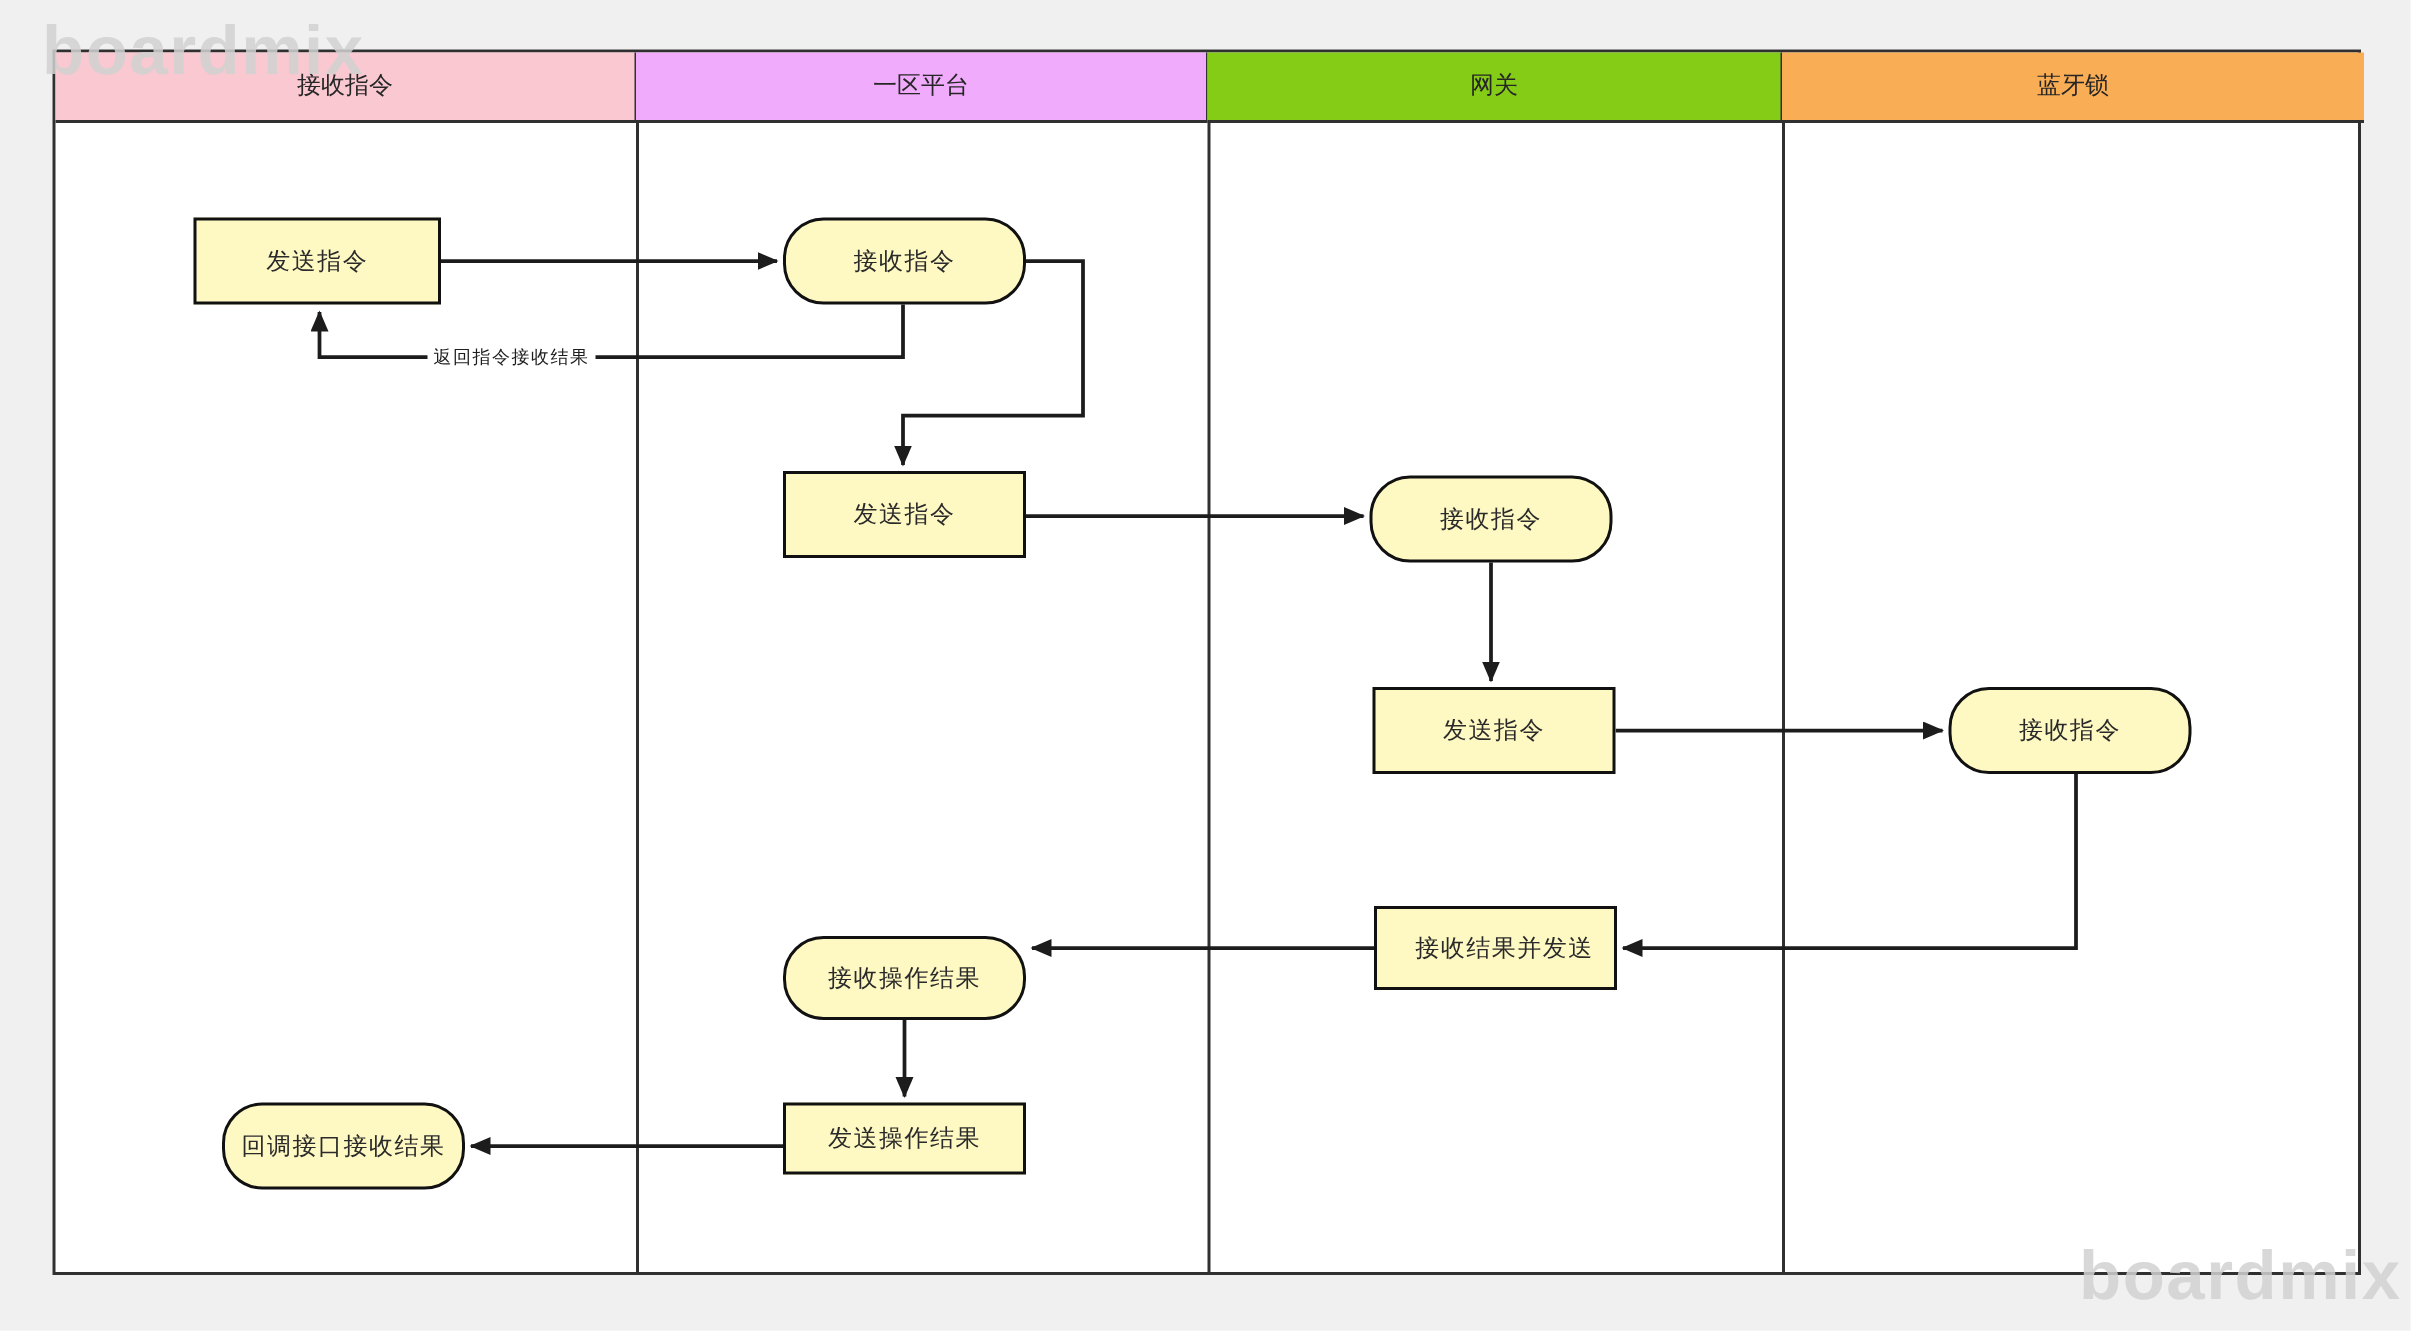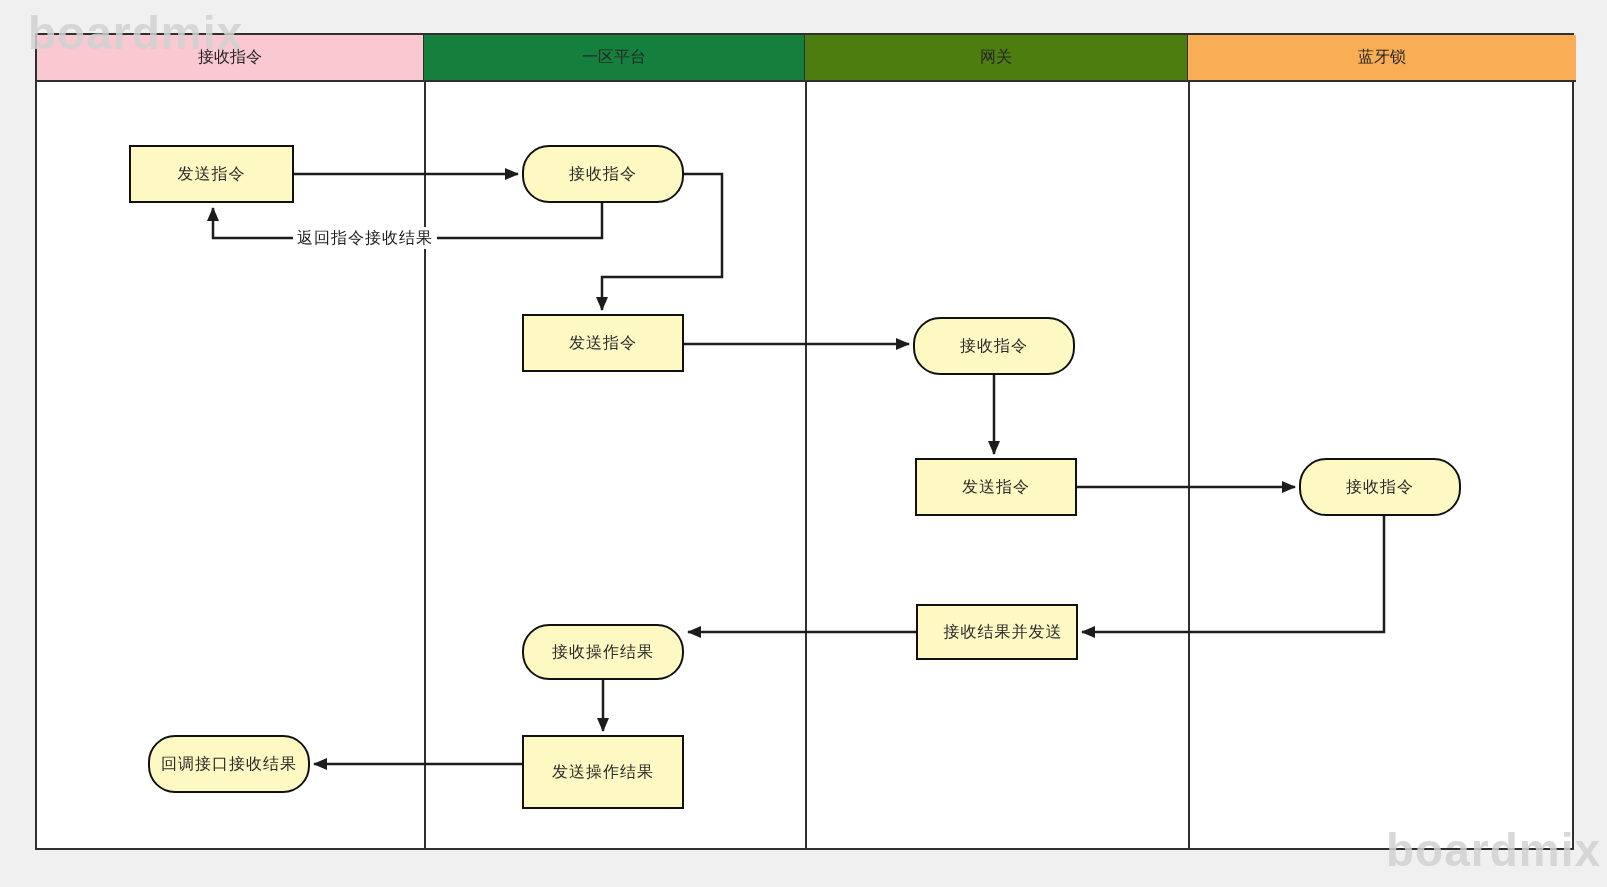--- a/index.html
+++ b/index.html
@@ -47,43 +47,42 @@
     border:2.5px solid #111111;box-sizing:border-box;
     display:flex;align-items:center;justify-content:center;
     font-size:16px;color:#2a2a2a;letter-spacing:1px;white-space:nowrap;
   }
   .node.rounded{border-radius:27px;text-align:right;}
   .node.rect{border-radius:0;}
 
   
   .edge-label{
     position:absolute;z-index:4;background:#ffffff;
-    font-size:16px;color:#1d1d1d;line-height:22px;height:22px;
+    font-size:12px;color:#1d1d1d;line-height:22px;height:22px;
     letter-spacing:1px;white-space:nowrap;padding:0 4px;
     transform:translate(-50%,-50%);
-    margin-left:24px;
   }
 </style>
 </head>
 <body>
 
 <div class="page">
 
   <div class="watermark wm-tl" style="color: rgb(210, 210, 210);">boardmix</div>
   <div class="watermark wm-br" style="color: rgb(210, 210, 210);">boardmix</div>
 
   <div class="frame">
     <div id="lane-heads">
         <div class="lane-head" style="left: 0px; width: 387px; background: rgb(249, 200, 209);">
           <span>接收指令</span>
         </div>
-        <div class="lane-head" style="left: 387px; width: 381px; background: #15803d;">
+        <div class="lane-head" style="left: 387px; width: 381px; background: #f0abfc;">
           <span>一区平台</span>
         </div>
-        <div class="lane-head" style="left: 768px; width: 383px; background: #4d7c0f;">
+        <div class="lane-head" style="left: 768px; width: 383px; background: #84cc16;">
           <span>网关</span>
         </div>
         <div class="lane-head" style="left: 1151px; width: 388px; background: rgb(249, 173, 85); text-align: right;">
           <span>蓝牙锁</span>
         </div>
       </div>
     <div id="lane-seps">
         <div class="lane-sep" style="left: 387px;"></div>
         <div class="lane-sep" style="left: 768px;"></div>
         <div class="lane-sep" style="left: 1151px;"></div>
@@ -110,19 +109,19 @@
 
   <div id="node-layer">
       <div class="node rect" style="left: 129px; top: 145px; width: 165px; height: 58px; border-color: rgb(17, 17, 17);">发送指令</div>
       <div class="node rounded" style="left: 522px; top: 145px; width: 162px; height: 58px; border-color: rgb(17, 17, 17);">接收指令</div>
       <div class="node rect" style="left: 522px; top: 314px; width: 162px; height: 58px; border-color: rgb(17, 17, 17);">发送指令</div>
       <div class="node rounded" style="left: 913px; top: 317px; width: 162px; height: 58px; border-color: rgb(17, 17, 17);">接收指令</div>
       <div class="node rect" style="left: 915px; top: 458px; width: 162px; height: 58px; border-color: rgb(17, 17, 17);">发送指令</div>
       <div class="node rounded" style="left: 1299px; top: 458px; width: 162px; height: 58px; border-color: rgb(17, 17, 17);">接收指令</div>
       <div class="node rect" style="left: 916px; top: 604px; width: 162px; height: 56px; border-color: rgb(17, 17, 17); padding-left: 12px;">接收结果并发送</div>
       <div class="node rounded" style="left: 522px; top: 604px; width: 162px; height: 56px; border-color: rgb(17, 17, 17); margin-top: 20px;">接收操作结果</div>
-      <div class="node rect" style="left: 522px; top: 735px; width: 162px; height: 74px; border-color: rgb(17, 17, 17);">发送操作结果</div>
+      <div class="node rect" style="left: 522px; top: 735px; width: 162px; height: 48px; border-color: rgb(17, 17, 17);">发送操作结果</div>
       <div class="node rounded" style="left: 148px; top: 735px; width: 162px; height: 58px; border-color: rgb(17, 17, 17);">回调接口接收结果</div>
     </div>
   <div id="label-layer">
       <div class="edge-label" style="left: 341px; top: 238px;">返回指令接收结果</div>
     </div>
 </div>
 
 </body></html>

